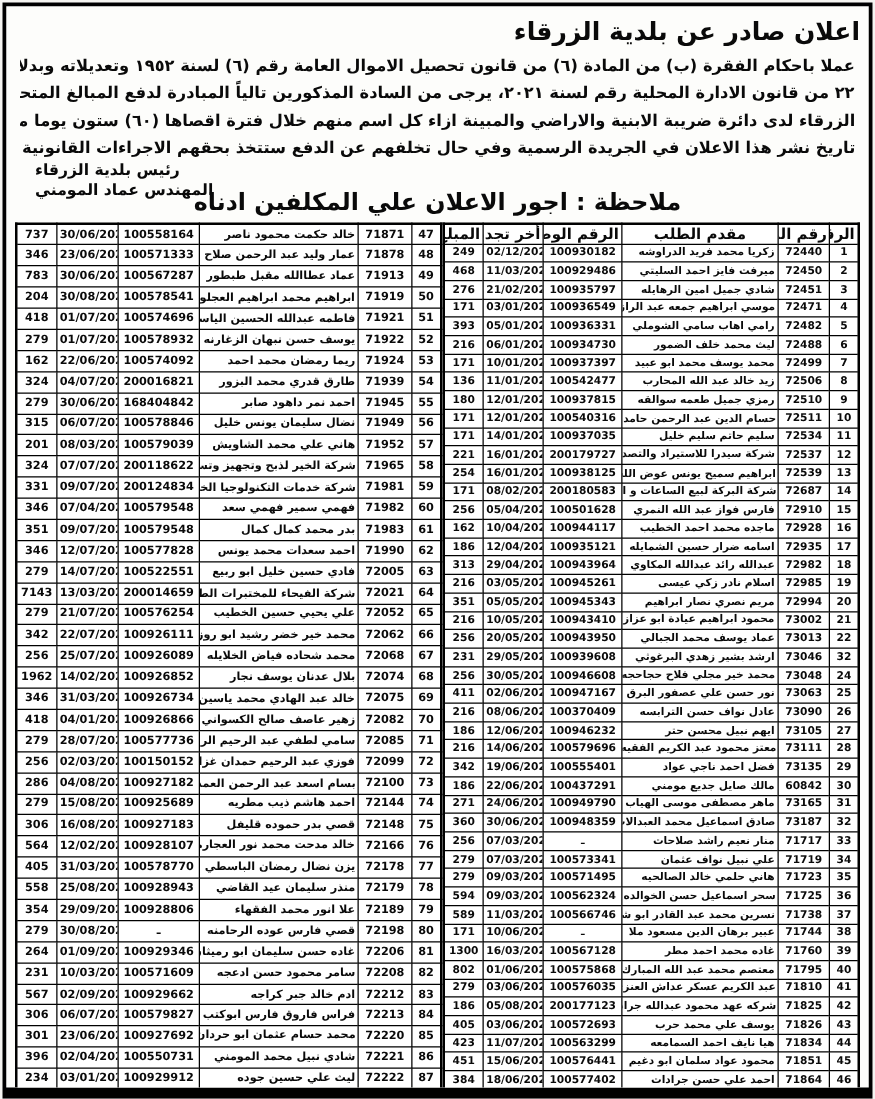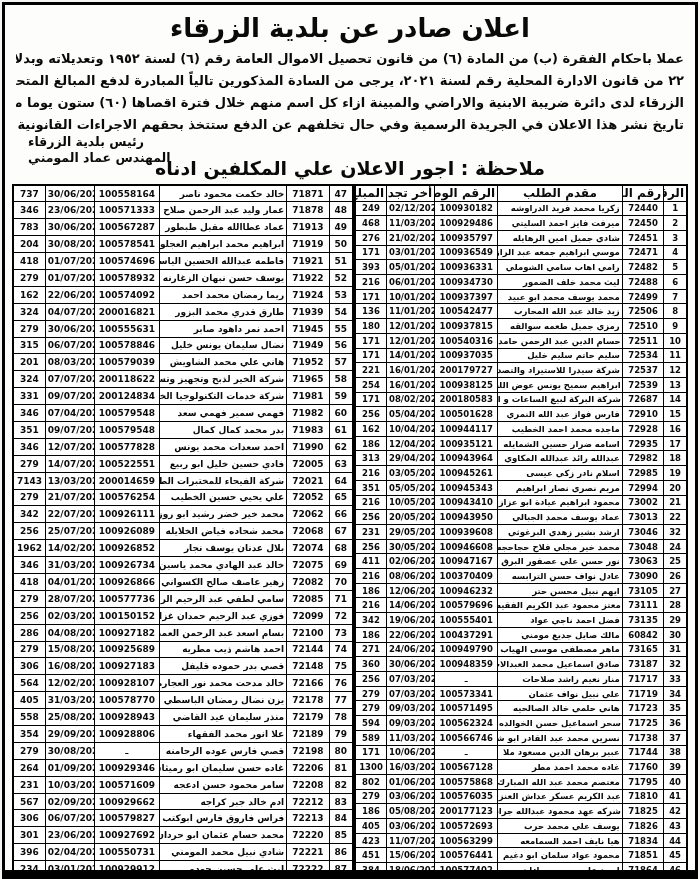--- a/index.html
+++ b/index.html
@@ -7,21 +7,21 @@
   body { font-family: "DejaVu Sans", sans-serif; color: #0a0a0a; position: relative; }
   .sheet {
     position: absolute; top: 2px; left: 2px; right: 2px; bottom: 0;
     background: #fdfdfb;
     border: 3px solid #000;
     border-bottom: 9px solid #000;
     padding: 5px 7px 0 7px;
     overflow: hidden;
   }
   .title {
-    text-align: center; font-weight: bold; font-size: 26px;
+    font-weight: bold; font-size: 20px;
     padding: 3px 0 5px 0; letter-spacing: 0px;
   }
   .body-text { font-weight: bold; font-size: 13px; line-height: 22px; padding: 0 4px; }
   .body-line { text-align: justify; text-align-last: justify; white-space: nowrap; overflow: hidden; }
   .body-line.last { text-align: center; text-align-last: center; }
   .sig-note-row { position: relative; height: 44px; margin-top: 2px; }
   .signature { position: absolute; left: 16px; top: -4px; text-align: left; font-weight: bold; font-size: 12.5px; line-height: 16px; }
   .note { position: absolute; left: 0; right: 0; bottom: 3px; text-align: center; font-weight: bold; font-size: 19px; }
   .tables-wrap { display: flex; direction: rtl; justify-content: space-between; margin-top: 2px; }
   table { border-collapse: collapse; table-layout: fixed; background: #fff; }
@@ -529,21 +529,21 @@
             <td class="c1">71939</td>
             <td class="c2">طارق قدري محمد البزور</td>
             <td class="c3">200016821</td>
             <td class="c4">04/07/2020</td>
             <td class="c5">324</td>
           </tr>
           <tr>
             <td class="c0">55</td>
             <td class="c1">71945</td>
             <td class="c2">احمد نمر داهود صابر</td>
-            <td class="c3">100555631</td>
+            <td class="c3">168404842</td>
             <td class="c4">30/06/2021</td>
             <td class="c5">279</td>
           </tr>
           <tr>
             <td class="c0">56</td>
             <td class="c1">71949</td>
             <td class="c2">نضال سليمان يونس خليل</td>
             <td class="c3">100578846</td>
             <td class="c4">06/07/2020</td>
             <td class="c5">315</td>

